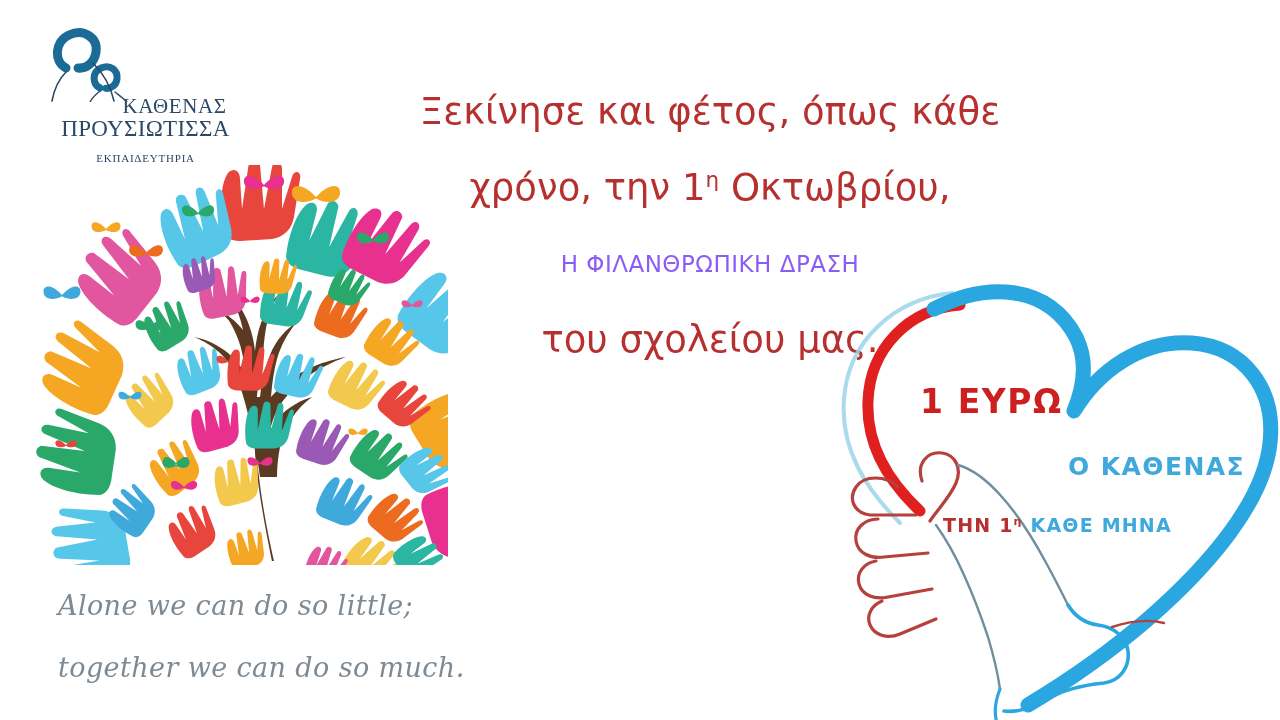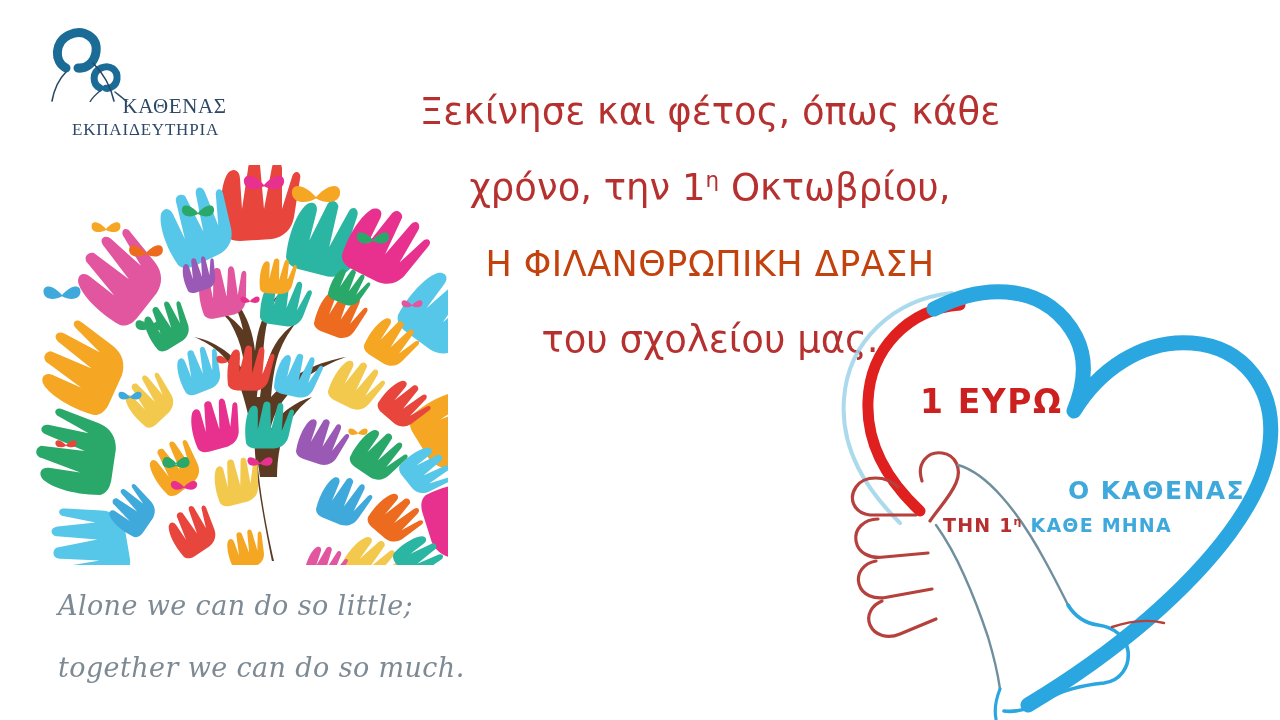--- a/index.html
+++ b/index.html
@@ -50,40 +50,40 @@
     padding-left: 58px;
   }
   .logo-line2 {
     display: block;
     font-size: 23px;
     letter-spacing: 0.3px;
     margin-top: -1px;
   }
   .logo-line3 {
     display: block;
-    font-size: 17px;
+    font-size: 11px;
     letter-spacing: 0.8px;
-    margin-top: 3px;
+    margin-top: 12px;
   }
 
   
   .headline {
     position: absolute;
     left: 330px;
     top: 74px;
     width: 760px;
     text-align: center;
     font-family: "DejaVu Sans", sans-serif;
     font-size: 37px;
     line-height: 76px;
     white-space: nowrap;
   }
   .hl-line { display: block; }
   .hl-red   { color: #b5302e; }
-  .hl-green { color: #c2410c; font-size: 35px; letter-spacing: 0.5px; }
+  .hl-green { color: #8b5cf6; font-size: 23px; letter-spacing: 0.5px; }
   sup.ord { font-size: 0.58em; vertical-align: super; line-height: 0; }
 
   
   .tree-art {
     position: absolute;
     left: 28px;
     top: 165px;
     width: 420px;
     height: 400px;
   }
@@ -119,21 +119,21 @@
   }
   #lbl-euro {
     left: 920px;
     top: 382px;
     font-size: 33px;
     color: #cc1f1f;
     letter-spacing: 1.6px;
   }
   #lbl-each {
     left: 1068px;
-    top: 476px;
+    top: 452px;
     font-size: 25px;
     color: #3fa9dc;
     letter-spacing: 1.4px;
   }
   #lbl-month {
     left: 943px;
     top: 514px;
     font-size: 19px;
     letter-spacing: 1.2px;
   }
@@ -149,20 +149,21 @@
     <svg class="logo-mark" viewBox="0 0 105 80">
       <path d="M18 46 C6 40, 6 20, 21 13 C36 6, 50 16, 48 30 C46.5 41, 38 47, 30 46" fill="none" stroke="#1a6b96" stroke-width="9" stroke-linecap="round"></path>
       <path d="M52 66 C44 62, 44 50, 53 46 C62 42, 70 48, 69 57 C68.3 63, 63 67, 58 66.3" fill="none" stroke="#1a6b96" stroke-width="7" stroke-linecap="round"></path>
       <path d="M18 50 C10 58, 6 68, 4 79" fill="none" stroke="#2c4866" stroke-width="1.6" stroke-linecap="round"></path>
       <path d="M45 41 C56 52, 63 66, 66 79" fill="none" stroke="#2c4866" stroke-width="1.6" stroke-linecap="round"></path>
       <path d="M52 69 C47 73, 44 76, 42 80" fill="none" stroke="#2c4866" stroke-width="1.4" stroke-linecap="round"></path>
       <path d="M67 70 C72 74, 76 77, 79 80" fill="none" stroke="#2c4866" stroke-width="1.4" stroke-linecap="round"></path>
     </svg>
     <div class="logo-text">
       <span class="logo-line1">ΚΑΘΕΝΑΣ</span>
+      <span class="logo-line2">ΠΡΟΥΣΙΩΤΙΣΣΑ</span>
       <span class="logo-line3">ΕΚΠΑΙΔΕΥΤΗΡΙΑ</span>
     </div>
   </div>
 
   <div class="headline">
     <span class="hl-line hl-red">Ξεκίνησε και φέτος, όπως κάθε</span>
     <span class="hl-line hl-red"><span>χρόνο, την 1</span><sup class="ord">η</sup><span> Οκτωβρίου,</span></span>
     <span class="hl-line hl-green">Η ΦΙΛΑΝΘΡΩΠΙΚΗ ΔΡΑΣΗ</span>
     <span class="hl-line hl-red">του σχολείου μας.</span>
   </div>

